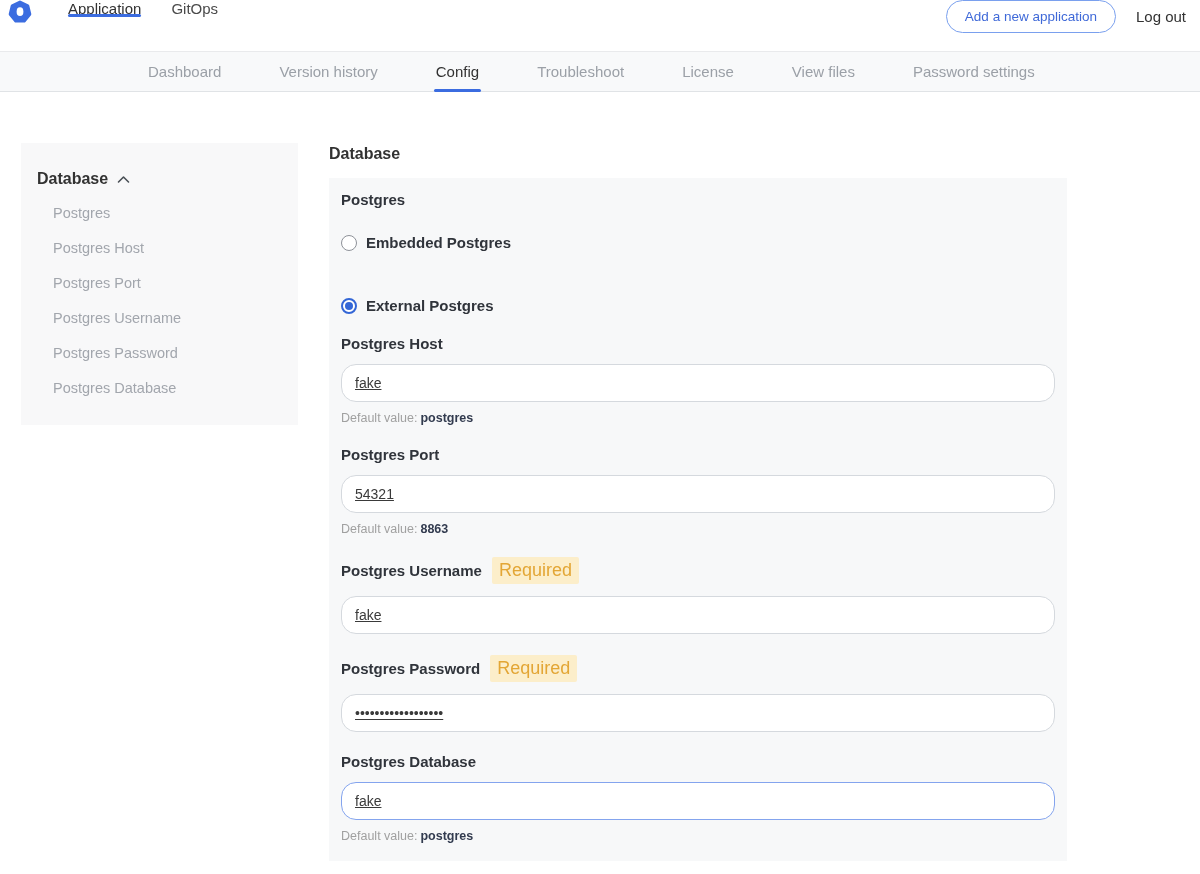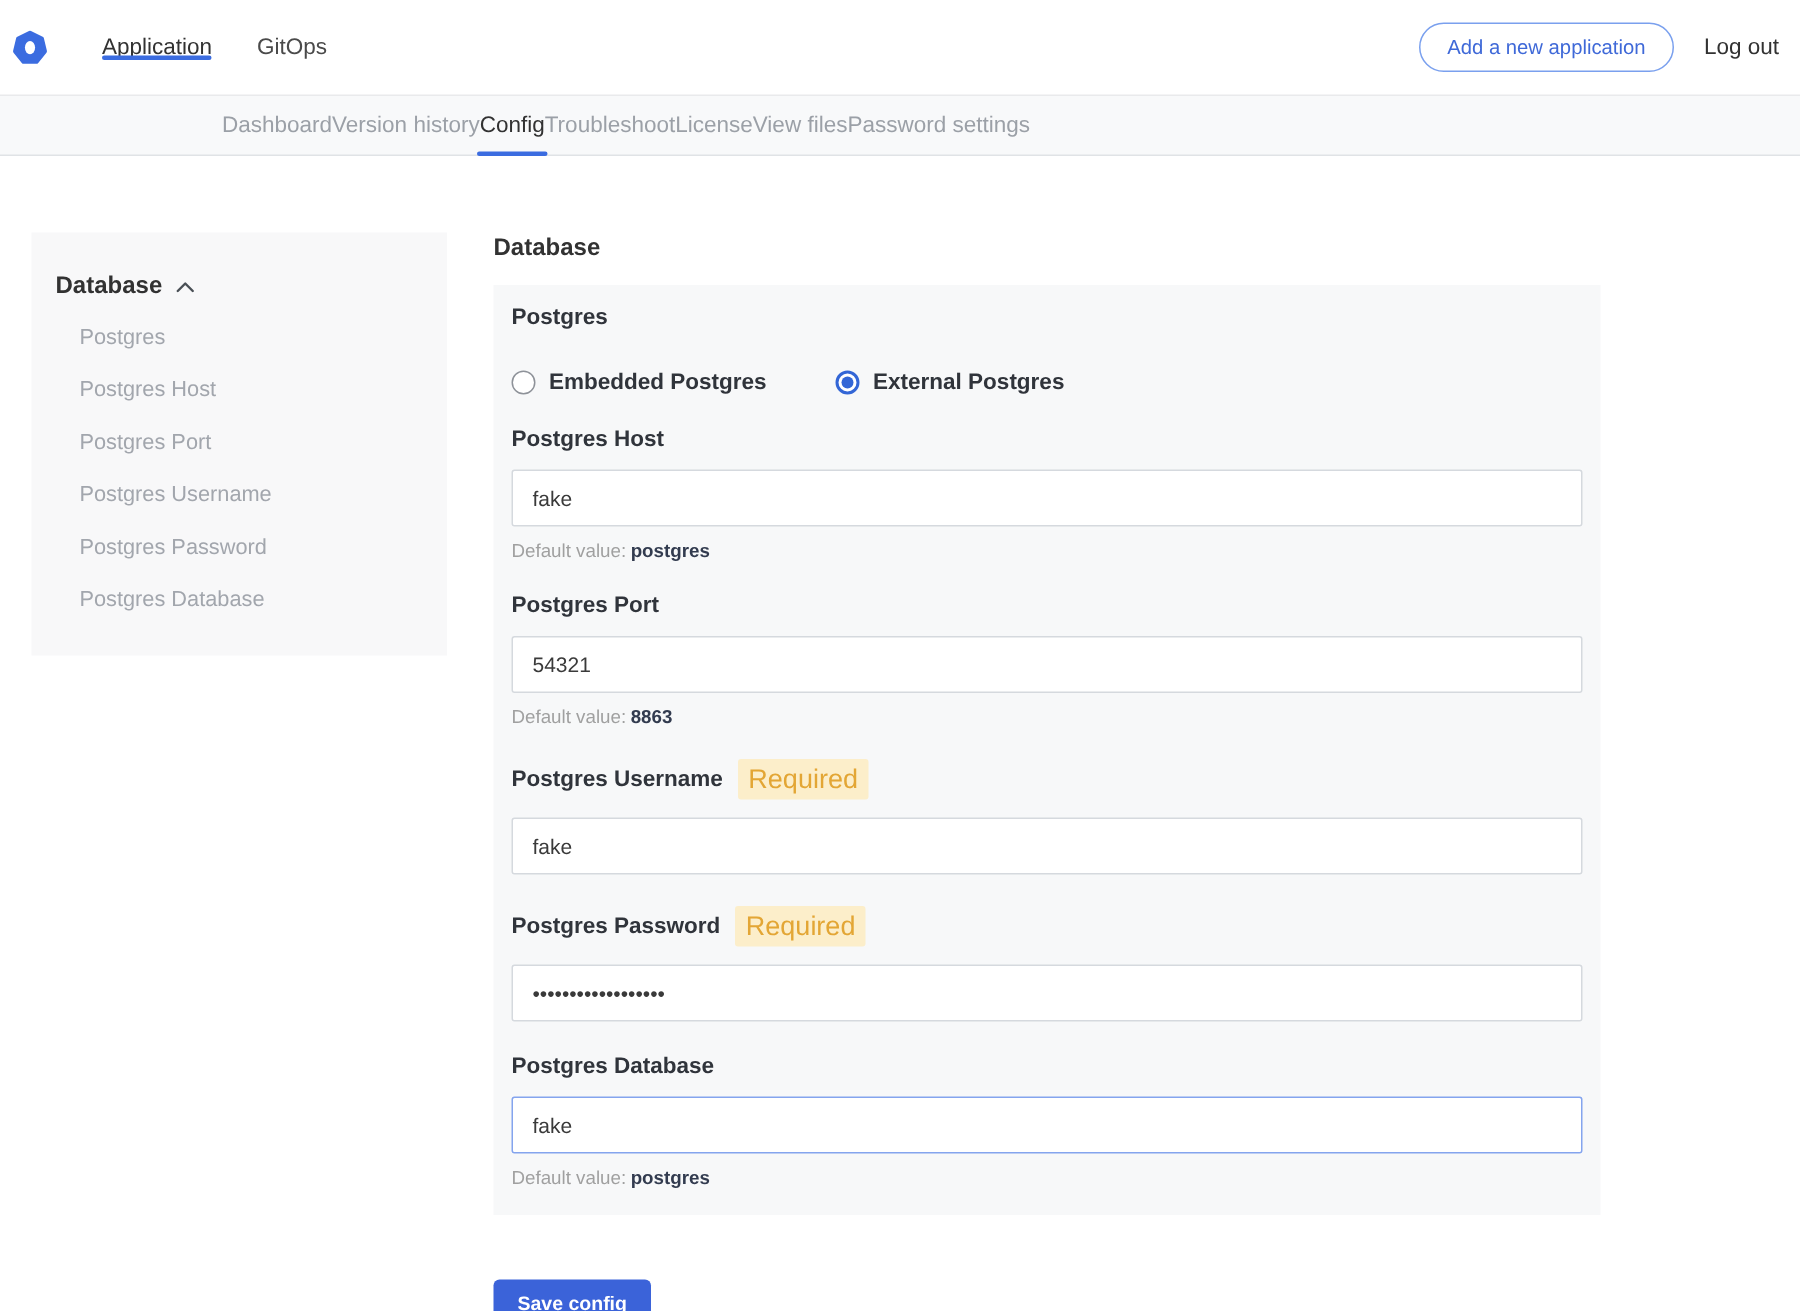--- a/index.html
+++ b/index.html
@@ -8,22 +8,22 @@
     font-family: "Liberation Sans", sans-serif;
     width: 1200px;
     height: 874px;
     overflow: hidden;
     color: #323232;
   }
 
   
   .header {
     display: flex;
-    align-items: center;
-    height: 64px;
+    align-items: flex-start;
+    height: 52px;
     padding-left: 8px;
     border-bottom: 1px solid #e9eaec;
     background: #fff;
   }
   .logo {
     display: flex;
     align-items: center;
     margin-right: 36px;
   }
   .header-tabs { display: flex; }
@@ -71,20 +71,21 @@
   }
 
   
   .subnav {
     background: #f8f9fa;
     border-bottom: 1px solid #e0e3e6;
     height: 40px;
     display: flex;
     align-items: stretch;
     padding-left: 148px;
+    gap: 58px;
   }
   .subnav-item {
     display: flex;
     align-items: center;
     font-size: 15px;
     color: #9ba0a7;
     position: relative;
     cursor: pointer;
     white-space: nowrap;
   }
@@ -140,21 +141,21 @@
     padding: 13px 12px 18px 12px;
   }
   .group-title { font-size: 15px; font-weight: bold; color: #30343b; }
   .group-desc {
     margin-top: 11px;
     font-size: 14px;
     letter-spacing: 0.1px;
     color: #9b9b9b;
     white-space: nowrap;
   }
-  .radio-row { display: flex; gap: 46px; margin-top: 26px; }
+  .radio-row { display: flex; gap: 46px; margin-top: 26px; flex-direction: column; }
   .radio-opt {
     display: flex;
     align-items: center;
     gap: 9px;
     font-size: 15px;
     font-weight: bold;
     color: #30343b;
     cursor: pointer;
   }
   .radio-circle {
@@ -182,27 +183,28 @@
     font-size: 18px;
     padding: 3px 7px;
     border-radius: 2px;
   }
   .field-input {
     display: block;
     margin-top: 12px;
     width: 714px;
     height: 38px;
     border: 1px solid #d5d9de;
-    border-radius: 2px;
+    border-radius: 15px;
     background: #fff;
     padding: 0 13px;
     font-size: 14px;
     color: #3a3a3a;
     font-family: inherit;
     outline: none;
+    text-decoration: underline;
   }
   .field-input.focused { border: 1px solid #84a4ee; }
   .field-help {
     margin-top: 9px;
     font-size: 12.5px;
     color: #a0a0a0;
   }
   .field-help b { color: #323b4f; margin-left: 3px; }
   .save-btn {
     margin-top: 43px;

